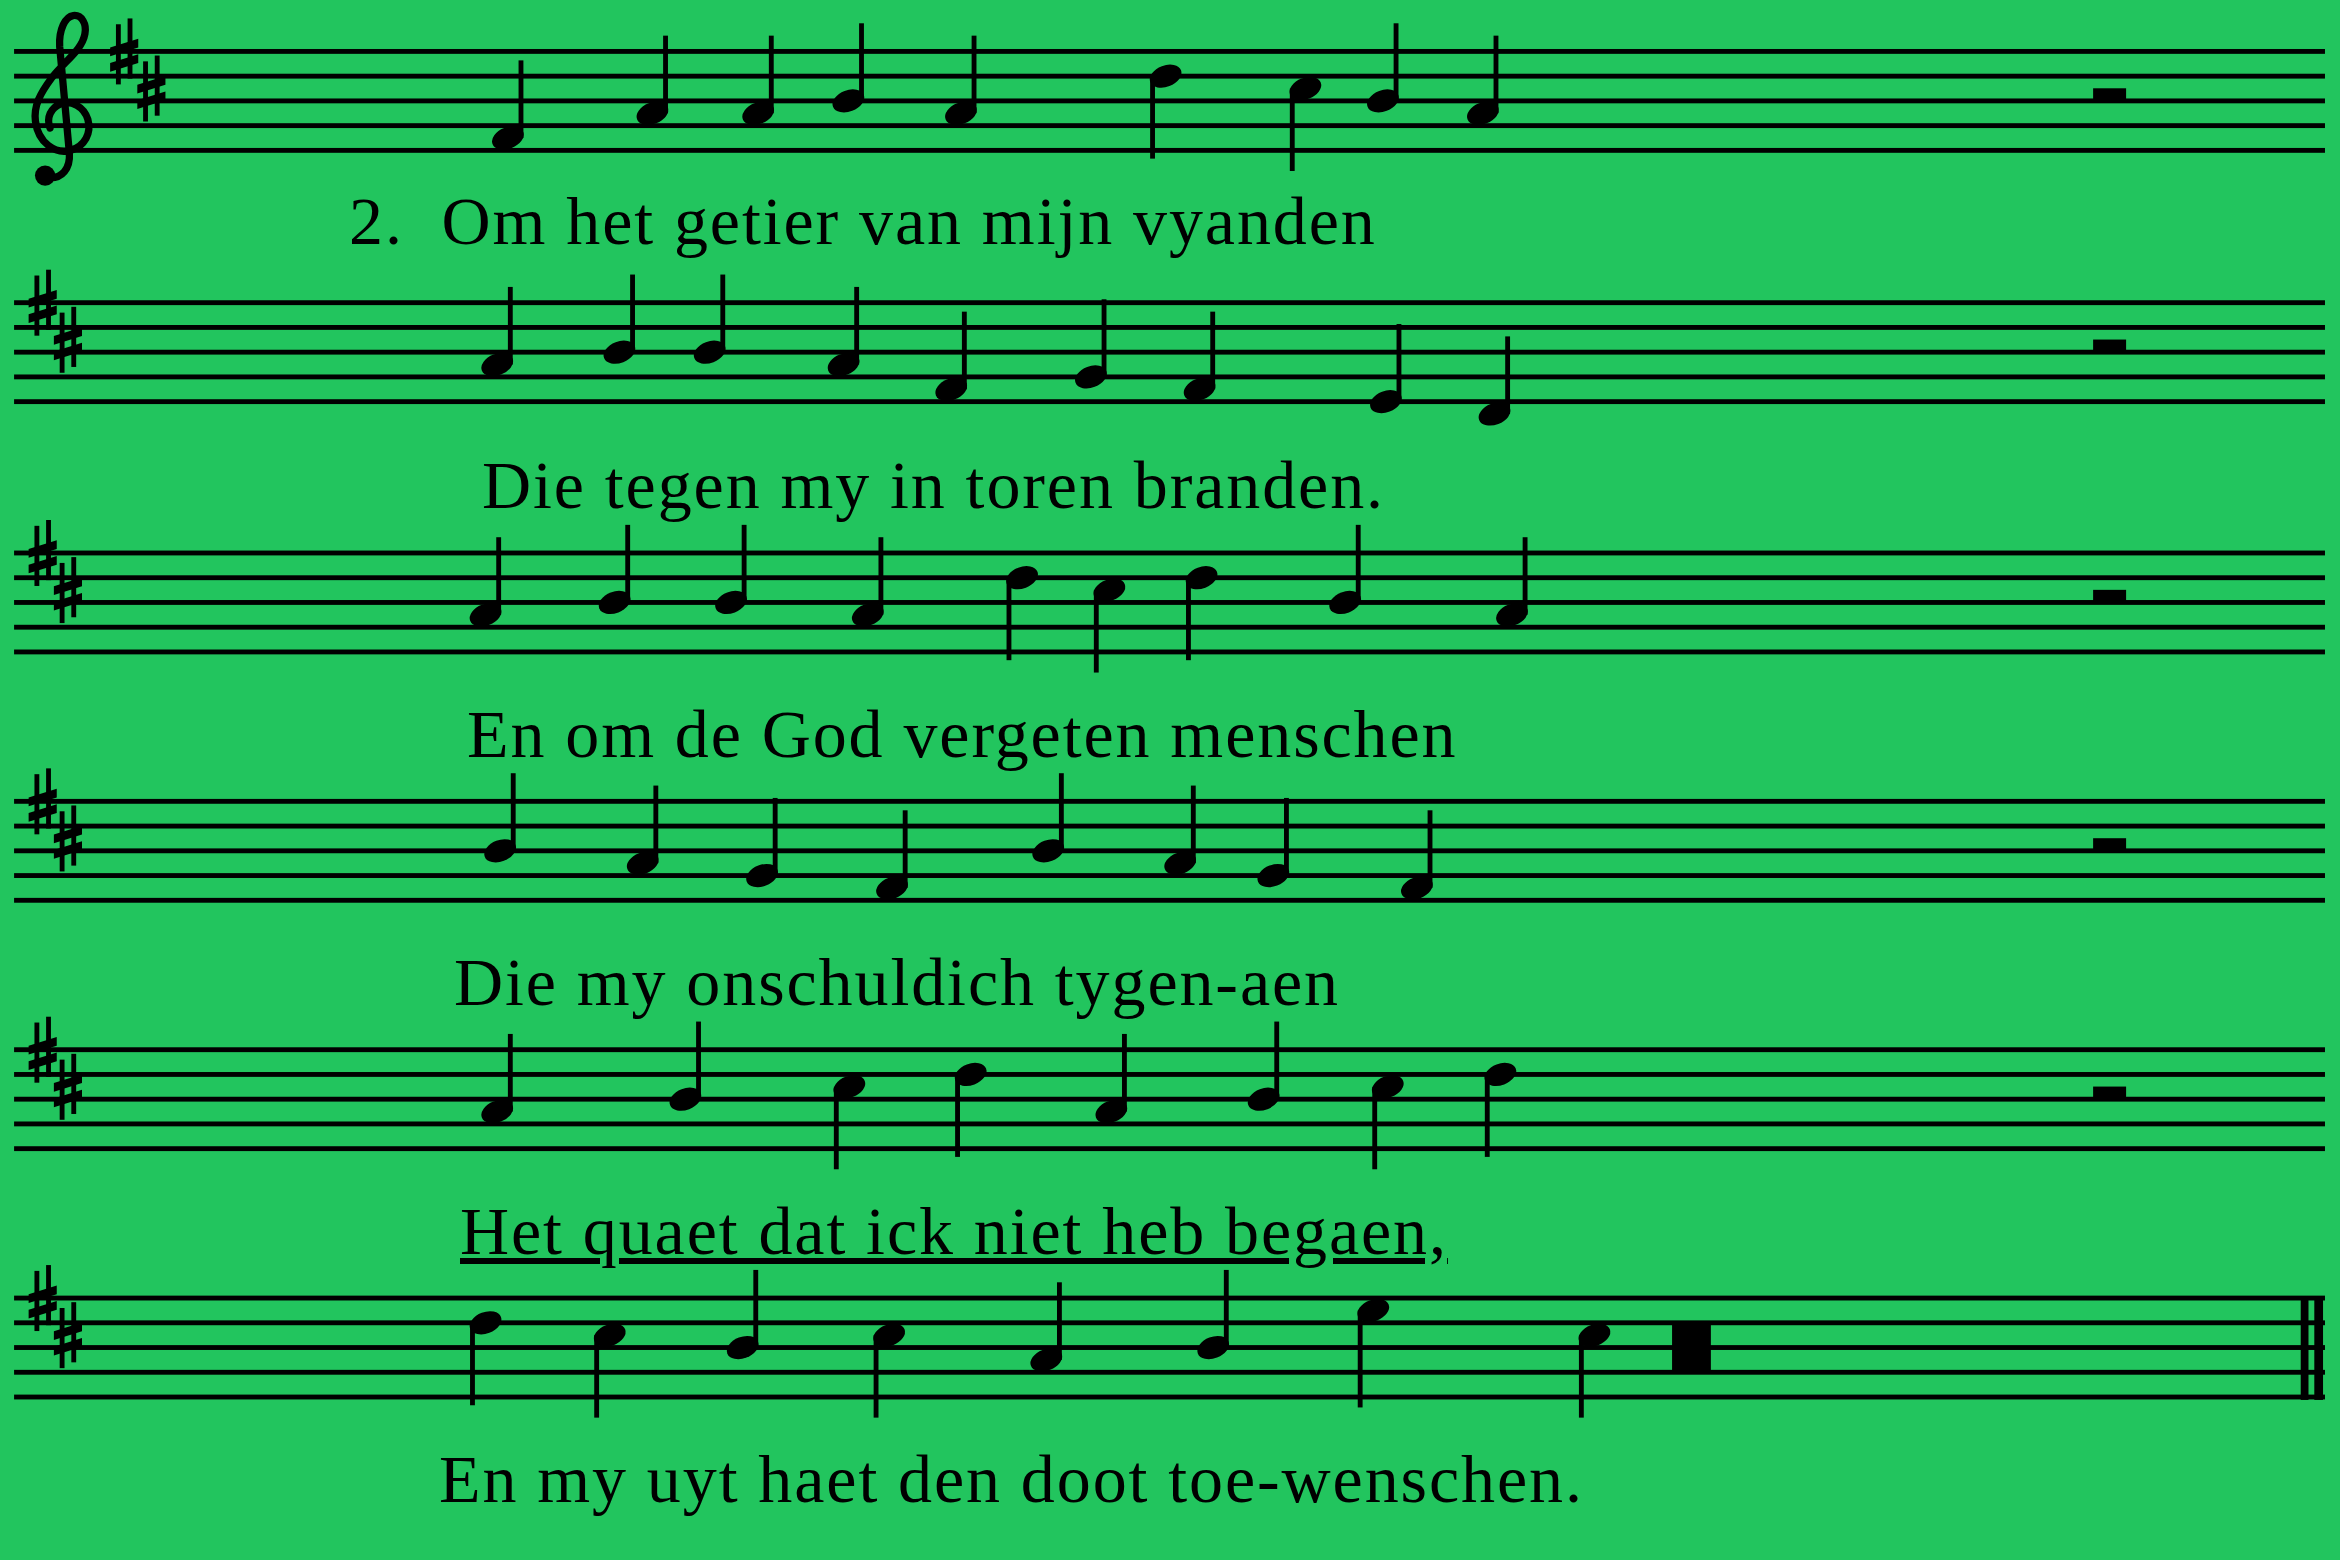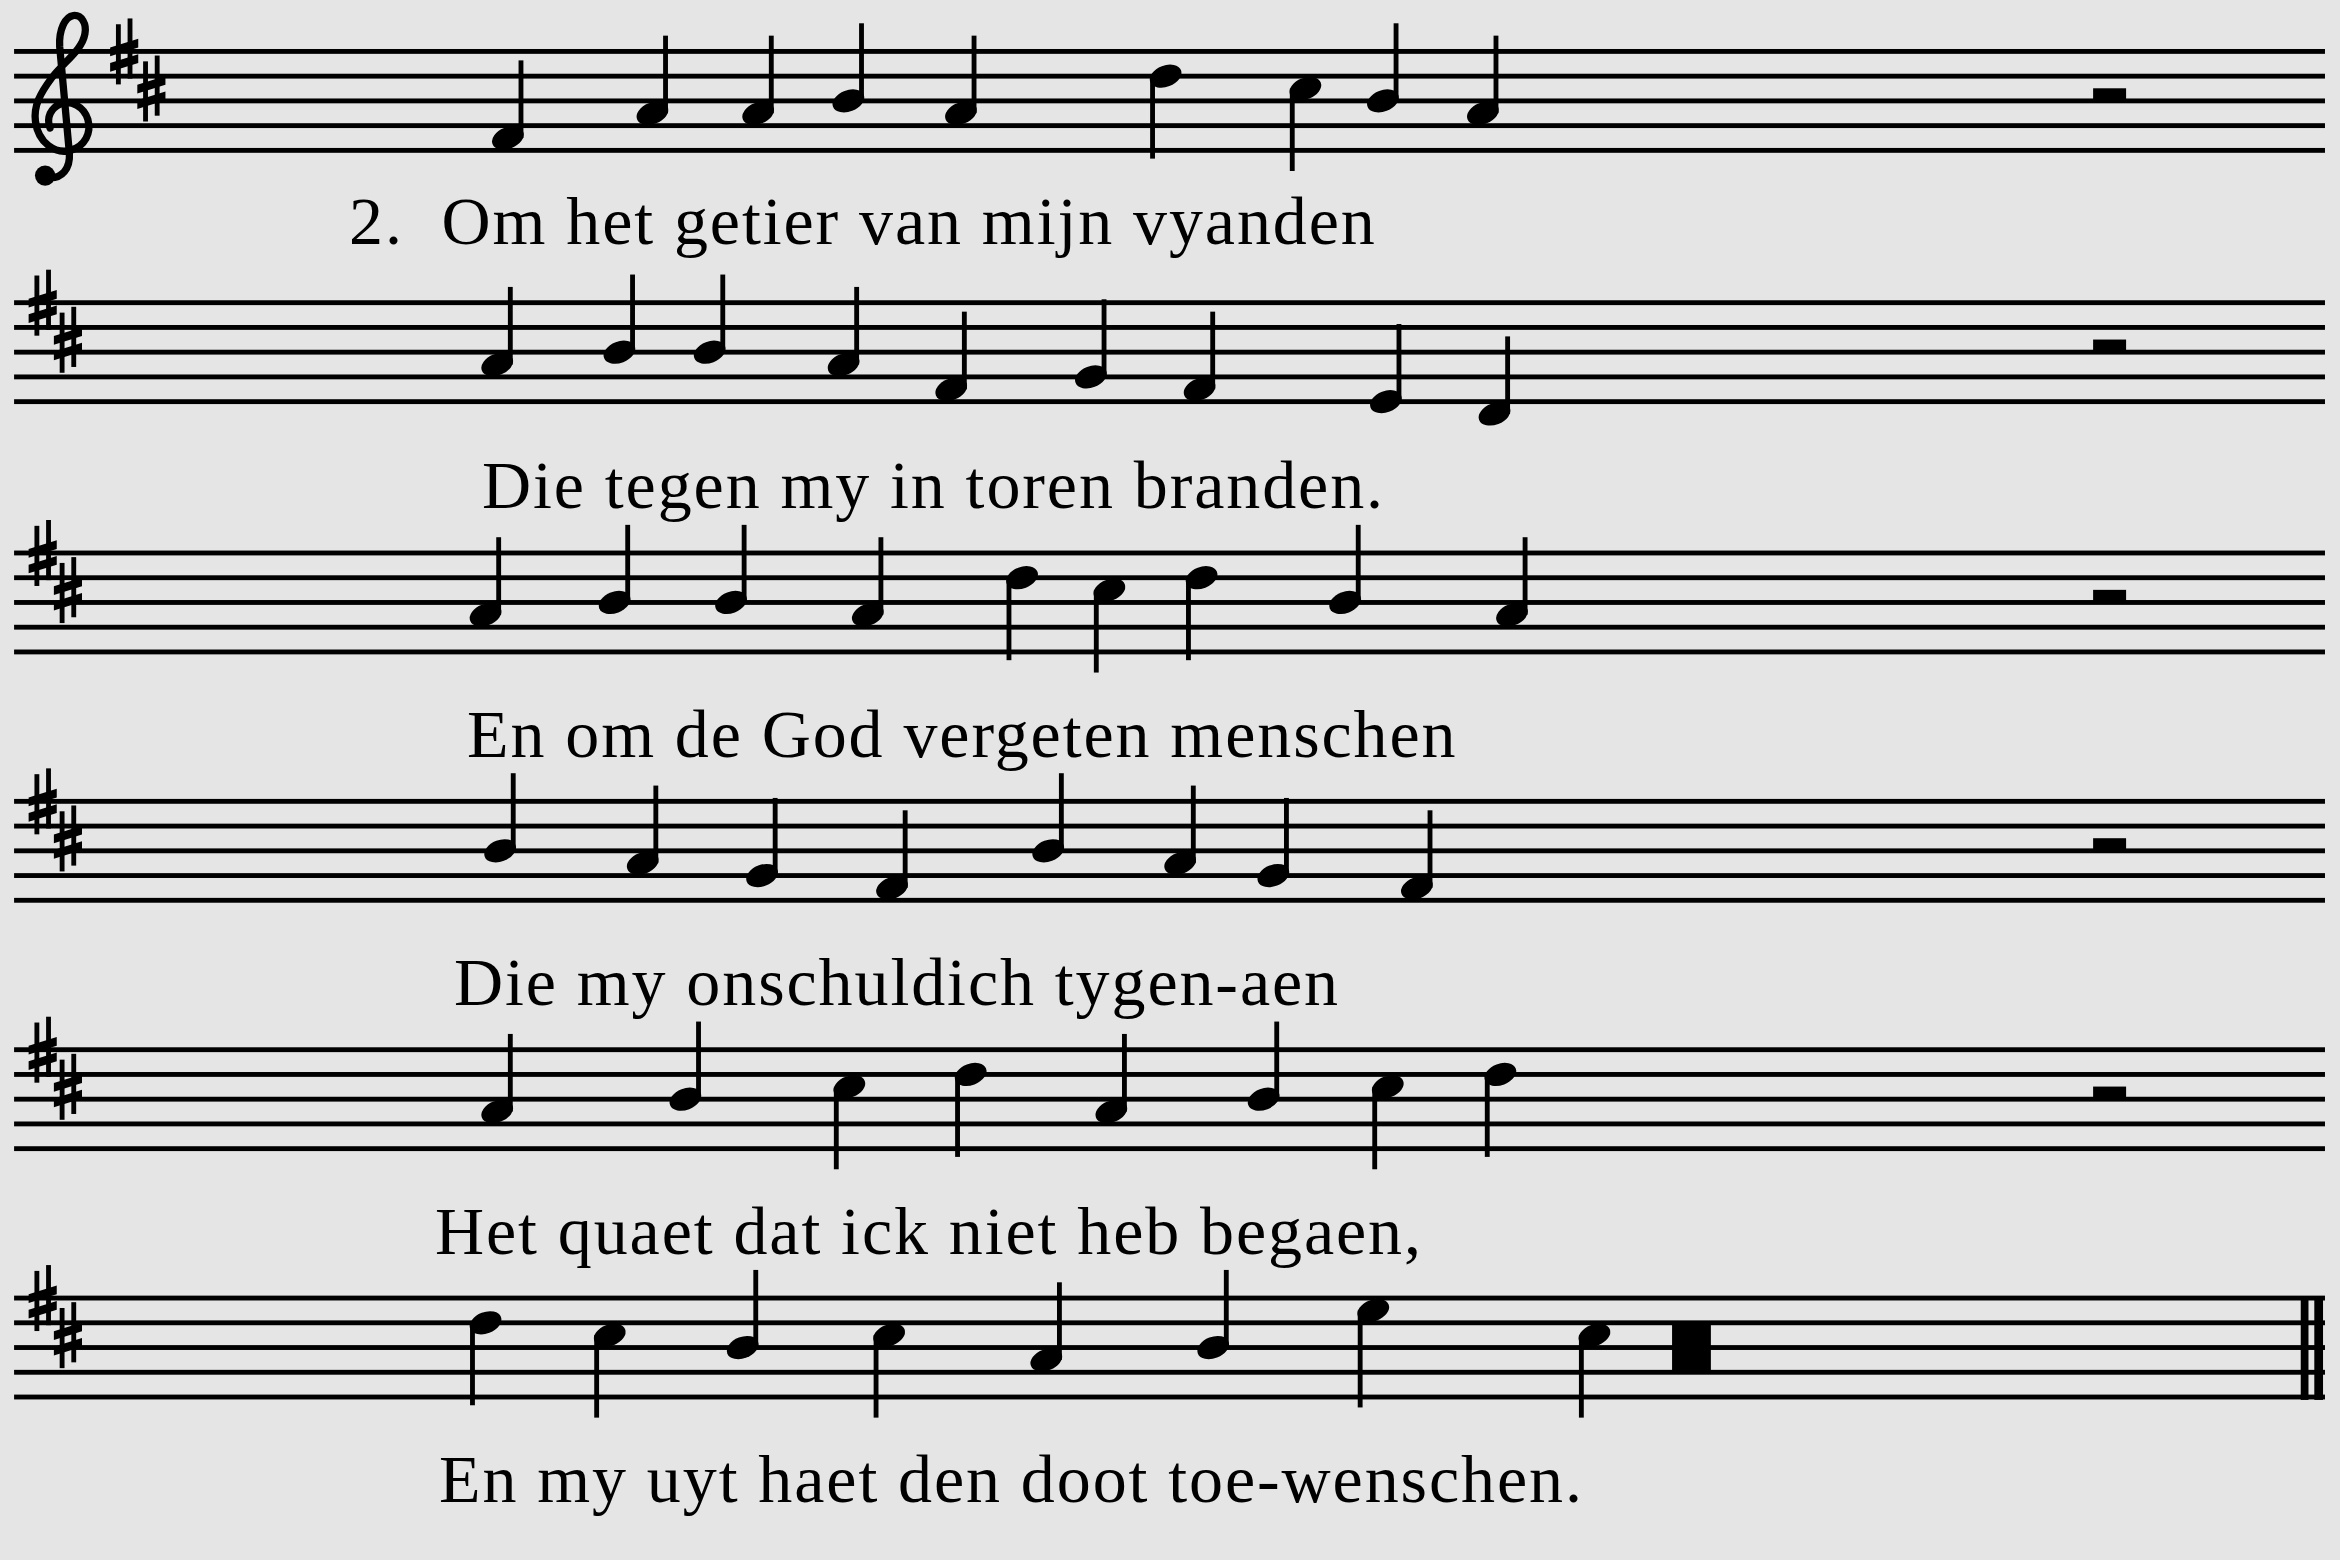--- a/index.html
+++ b/index.html
@@ -1,16 +1,16 @@
 <!DOCTYPE html>
 <html><head>
 <meta charset="utf-8">
 <style>
   html,body{margin:0;padding:0;background:#ffffff;}
-  .page{position:relative;width:2341px;height:1560px;background:#e5e5e5;overflow:hidden;}
+  .page{position:relative;width:2341px;height:1560px;background:#22c55e;overflow:hidden;}
   #score{position:absolute;left:0;top:0;}
   #score rect,#score path,#score circle,#score ellipse{fill:#000;}
   #score path.stroke{fill:none;}
   .lyric{
     position:absolute;
     font-family:"Liberation Serif","DejaVu Serif",serif;
     font-size:68px;
     line-height:72px;
     letter-spacing:1.9px;
     white-space:pre;
@@ -384,16 +384,16 @@
           <rect x="2371" y="1336" width="8" height="107"></rect>
           <rect x="2385" y="1336" width="9" height="107"></rect>
         </g>
       </g>
     </svg>
 
   <div class="lyric" style="left: 349px; top: 185px;">2.  Om het getier van mijn vyanden</div>
   <div class="lyric" style="left: 442px; top: 449px; margin-left: 40px;">Die tegen my in toren branden.</div>
   <div class="lyric" style="left: 439px; top: 698px; margin-left: 28px;">En om de God vergeten menschen</div>
   <div class="lyric" style="left: 442px; top: 946px; margin-left: 12px;">Die my onschuldich tygen-aen</div>
-  <div class="lyric" style="left: 435px; top: 1195px;">Het quaet dat ick niet heb begaen,</div>
+  <div class="lyric" style="left: 460px; top: 1195px; text-decoration: underline;">Het quaet dat ick niet heb begaen,</div>
   <div class="lyric" style="left: 439px; top: 1443px;">En my uyt haet den doot toe-wenschen.</div>
 </div>
 
 
 </body></html>

